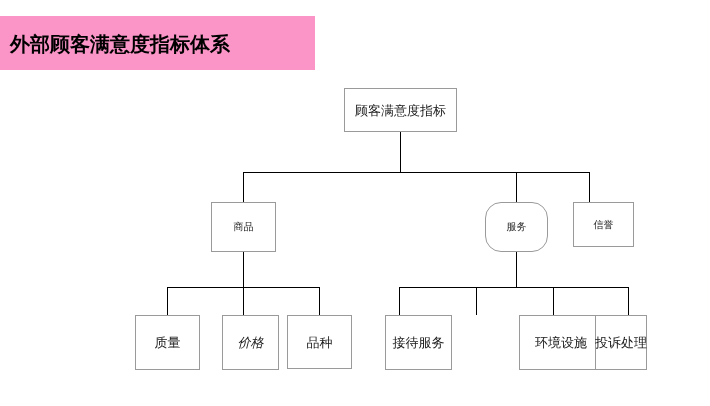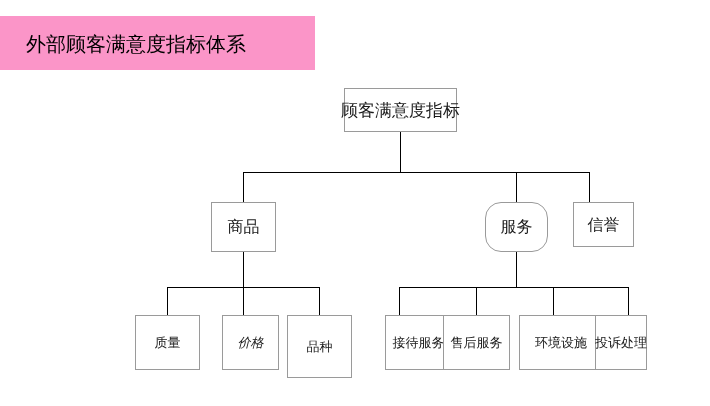--- a/index.html
+++ b/index.html
@@ -15,22 +15,22 @@
     position:absolute;left:0;top:0;width:710px;height:406px;
     background:#ffffff;
   }
   
   #title-banner{
     position:absolute;left:0;top:16px;width:315px;height:54px;
     background:#FB95C8;
     box-sizing:border-box;
   }
   #title-text{
-    position:absolute;left:26px;top:18px;
-    font-size:20px;font-weight:normal;color:#000000;
+    position:absolute;left:10px;top:18px;
+    font-size:20px;font-weight:bold;color:#000000;
     letter-spacing:0px;line-height:20px;
     white-space:nowrap;
   }
   
   #diagram{
     position:absolute;left:0;top:0;width:710px;height:406px;
   }
   #connectors{
     position:absolute;left:0;top:0;width:710px;height:406px;
     pointer-events:none;
@@ -39,22 +39,22 @@
     position:absolute;
     border:1px solid #9a9a9a;
     background:#ffffff;
     box-sizing:border-box;
     display:flex;align-items:center;justify-content:center;
     color:#1a1a1a;
     font-size:13px;
     line-height:1;
     white-space:nowrap;
   }
-  .node.root{font-size:17px;}
-  .node.lvl2{font-size:16px;}
+  .node.root{font-size:13px;}
+  .node.lvl2{font-size:10px;}
   .node.leaf{font-size:13px;}
 </style>
 </head>
 <body>
 
 <div id="slide">
 
   <div id="title-banner" style="background: rgb(251, 149, 200);">
     <div id="title-text" style="color: rgb(0, 0, 0);">外部顾客满意度指标体系</div>
   </div>
@@ -88,21 +88,20 @@
     </svg>
 
     <div class="node root" style="left: 344px; top: 88px; width: 113px; height: 44px; border-color: rgb(154, 154, 154);">顾客满意度指标</div>
 
     <div class="node lvl2" style="left: 211px; top: 202px; width: 65px; height: 50px; border-color: rgb(154, 154, 154);">商品</div>
     <div class="node lvl2" style="left: 485px; top: 202px; width: 63px; height: 50px; border-color: rgb(154, 154, 154); border-radius: 16px;">服务</div>
     <div class="node lvl2" style="left: 573px; top: 202px; width: 61px; height: 45px; border-color: rgb(154, 154, 154);">信誉</div>
 
     <div class="node leaf" style="left: 135px; top: 315px; width: 65px; height: 55px; border-color: rgb(154, 154, 154);">质量</div>
     <div class="node leaf" style="left: 222px; top: 315px; width: 57px; height: 55px; border-color: rgb(154, 154, 154); font-style: italic;">价格</div>
-    <div class="node leaf" style="left: 287px; top: 315px; width: 65px; height: 63px; border-color: rgb(154, 154, 154);">品种</div>
+    <div class="node leaf" style="left: 287px; top: 315px; width: 65px; height: 54px; border-color: rgb(154, 154, 154);">品种</div>
 
     <div class="node leaf" style="left: 366px; top: 315px; width: 67px; height: 55px; border-color: rgb(154, 154, 154); margin-left: 19px;">接待服务</div>
-    <div class="node leaf" style="left: 443px; top: 315px; width: 67px; height: 55px; border-color: rgb(154, 154, 154);">售后服务</div>
     <div class="node leaf" style="left: 519px; top: 315px; width: 84px; height: 55px; border-color: rgb(154, 154, 154);">环境设施</div>
     <div class="node leaf" style="left: 595px; top: 315px; width: 52px; height: 55px; border-color: rgb(154, 154, 154);">投诉处理</div>
 
   </div>
 </div>
 
 </body></html>

